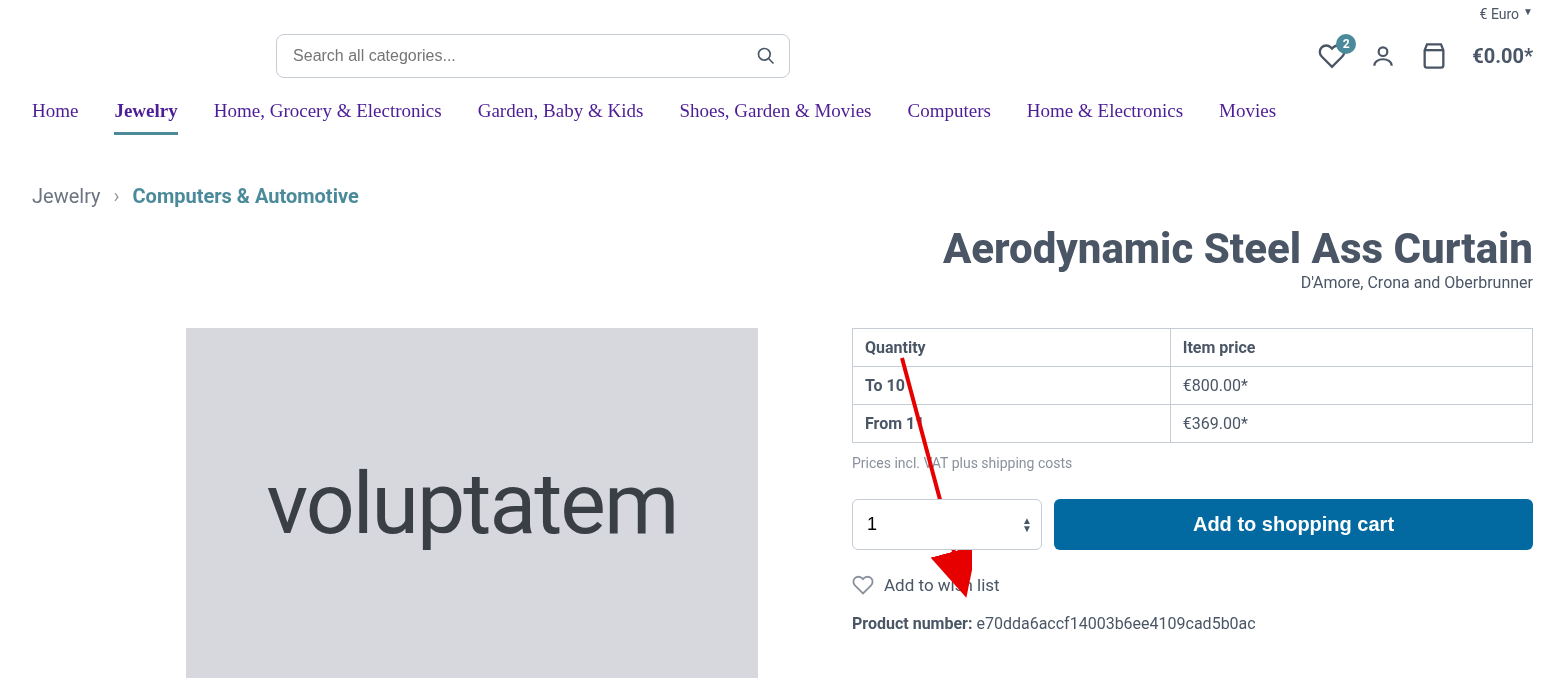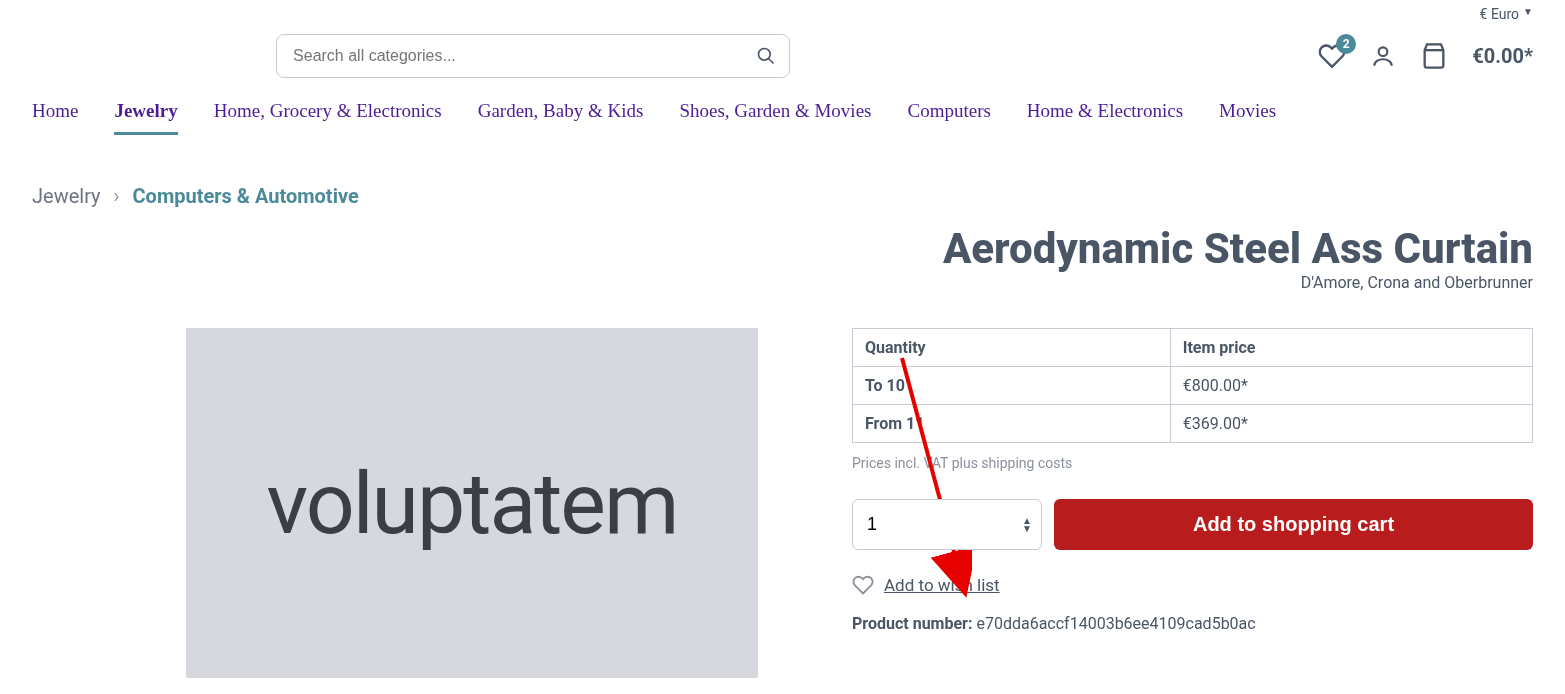--- a/index.html
+++ b/index.html
@@ -33,23 +33,23 @@
 .arrow-svg{position:absolute; left:730px; top:20px; pointer-events:none;}
 .buy-col{ flex:1; }
 .price-table{ width:100%; border-collapse:collapse; border:1px solid #c6ccd4;}
 .price-table th, .price-table td{ border:1px solid #c6ccd4; padding:9px 12px; font-size:16px; text-align:left;}
 .price-table th{ font-weight:700; color:#4a5666;}
 .price-note{ font-size:14px; color:#8a919c; margin-top:12px;}
 .buy-row{ display:flex; gap:12px; margin-top:28px;}
 .qty{ width:190px; border:1px solid #c6ccd4; border-radius:6px; padding:14px 32px 14px 14px; font-size:18px; position:relative;}
 .qty-wrap{position:relative;}
 .qty-arrows{position:absolute; right:10px; top:50%; transform:translateY(-50%); font-size:10px; color:#4a5666; line-height:8px; cursor:pointer;}
-.add-btn{ flex:1; background:#b91c1c; color:#fff; border:none; border-radius:6px; font-size:20px; font-weight:700; cursor:pointer; padding:14px;}
+.add-btn{ flex:1; background:#0369a1; color:#fff; border:none; border-radius:6px; font-size:20px; font-weight:700; cursor:pointer; padding:14px;}
 .wish{ display:flex; align-items:center; gap:10px; margin-top:24px; font-size:17px; cursor:pointer;}
-.wish .lbl{ text-decoration:underline; color:#4a5666;}
+.wish .lbl{ color:#4a5666;}
 .prodnum{ margin-top:18px; font-size:16px; color:#4a5666;}
 .prodnum .l{font-weight:700;}
 svg{display:block;}
 .caret-down{font-size:10px;}
 </style>
 </head>
 <body>
 
 <div class="topbar">
   <div class="cur">

